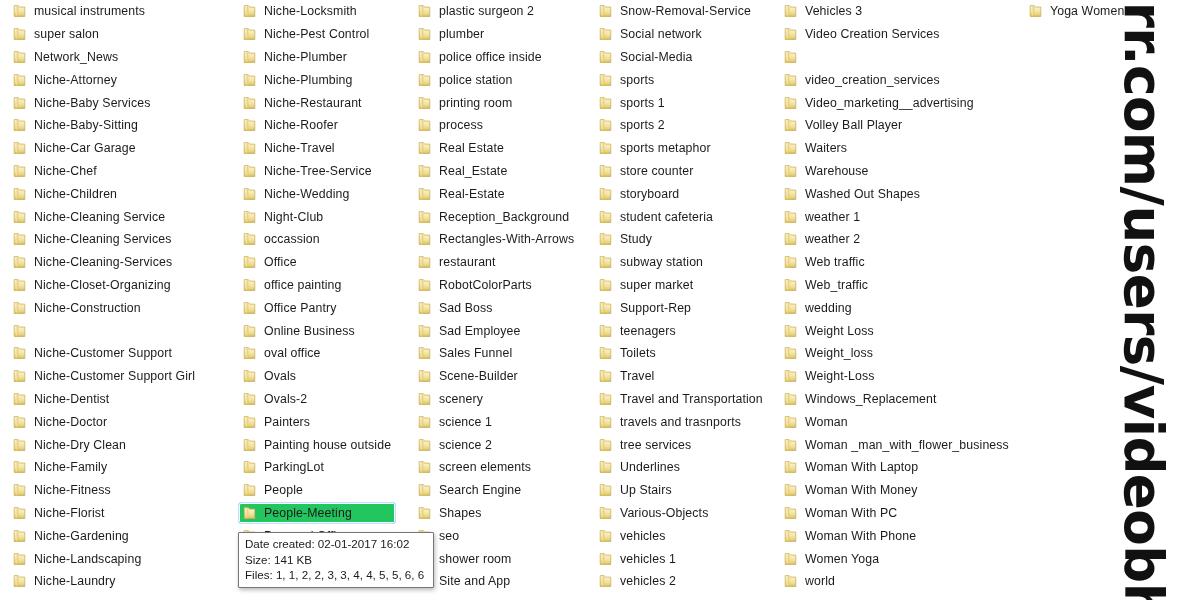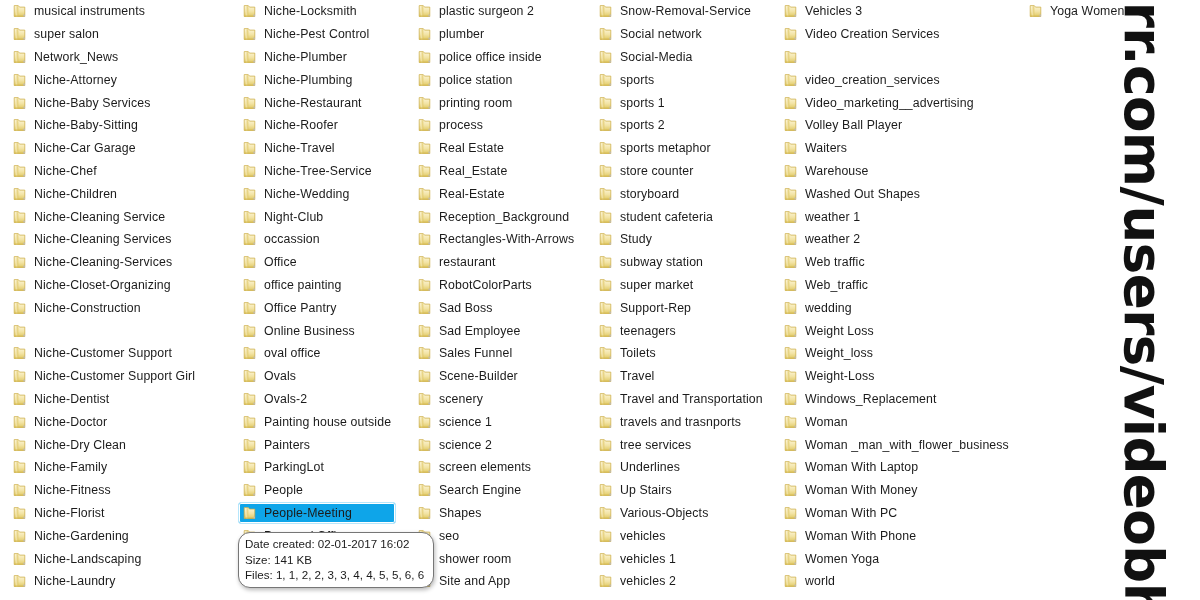--- a/index.html
+++ b/index.html
@@ -32,21 +32,21 @@
     height: 22.8px;
     padding: 0 4px 0 3px;
     box-sizing: border-box;
     border: 1px solid transparent;
     border-radius: 3px;
     white-space: nowrap;
     position: relative;
   }
 
   .folder-item.hovered {
-    background: #0ea5e9;
+    background: #22c55e;
     border: 1px solid #b6e6fb;
     box-shadow: inset 0 0 0 1px #ffffff;
   }
 
   .folder-icon {
     width: 16px;
     height: 16px;
     flex: 0 0 16px;
     margin-right: 6px;
     position: relative;
@@ -60,21 +60,21 @@
     line-height: 16px;
   }
 
   
   #folder-tooltip {
     position: absolute;
     left: 238px;
     top: 532px;
     background: #ffffff;
     border: 1px solid #767676;
-    border-radius: 12px;
+    border-radius: 1px;
     padding: 3px 6px 4px 6px;
     box-shadow: 1px 2px 4px rgba(0,0,0,0.28);
     z-index: 40;
     box-sizing: border-box;
     width: 196px;
   }
   #folder-tooltip .tip-line {
     font-size: 11.6px;
     color: #1b1b1b;
     line-height: 15.5px;
@@ -1002,41 +1002,41 @@
               <linearGradient id="fgB" x1="0" y1="0" x2="1" y2="0">
                 <stop offset="0" stop-color="#f6ebbe"></stop>
                 <stop offset="1" stop-color="#ddc35c"></stop>
               </linearGradient>
             </defs>
             <path d="M2.2 2.6h4.1l1.2 1.5h5.3v9.4H2.2z" fill="url(#fgA)" stroke="#c8a93f" stroke-width="0.7"></path>
             <path d="M3.9 3.1h2.4v10.2H3.9z" fill="url(#fgB)" opacity="0.85"></path>
             <path d="M2.2 12.1h10.6v1.4H2.2z" fill="#d8be58" opacity="0.55"></path>
             <rect x="11.4" y="11.6" width="1.6" height="1.9" fill="#b9b9c4" opacity="0.8"></rect>
           </svg></span>
+        <span class="folder-label">Painters</span>
+      </div>
+      <div class="folder-item">
+        <span class="folder-icon"><svg viewBox="0 0 16 16" width="16" height="16" aria-hidden="true">
+            <defs>
+              <linearGradient id="fgA" x1="0" y1="0" x2="0" y2="1">
+                <stop offset="0" stop-color="#fdf6d8"></stop>
+                <stop offset="0.55" stop-color="#f2e3a4"></stop>
+                <stop offset="1" stop-color="#e0c964"></stop>
+              </linearGradient>
+              <linearGradient id="fgB" x1="0" y1="0" x2="1" y2="0">
+                <stop offset="0" stop-color="#f6ebbe"></stop>
+                <stop offset="1" stop-color="#ddc35c"></stop>
+              </linearGradient>
+            </defs>
+            <path d="M2.2 2.6h4.1l1.2 1.5h5.3v9.4H2.2z" fill="url(#fgA)" stroke="#c8a93f" stroke-width="0.7"></path>
+            <path d="M3.9 3.1h2.4v10.2H3.9z" fill="url(#fgB)" opacity="0.85"></path>
+            <path d="M2.2 12.1h10.6v1.4H2.2z" fill="#d8be58" opacity="0.55"></path>
+            <rect x="11.4" y="11.6" width="1.6" height="1.9" fill="#b9b9c4" opacity="0.8"></rect>
+          </svg></span>
         <span class="folder-label">Painting house outside</span>
-      </div>
-      <div class="folder-item">
-        <span class="folder-icon"><svg viewBox="0 0 16 16" width="16" height="16" aria-hidden="true">
-            <defs>
-              <linearGradient id="fgA" x1="0" y1="0" x2="0" y2="1">
-                <stop offset="0" stop-color="#fdf6d8"></stop>
-                <stop offset="0.55" stop-color="#f2e3a4"></stop>
-                <stop offset="1" stop-color="#e0c964"></stop>
-              </linearGradient>
-              <linearGradient id="fgB" x1="0" y1="0" x2="1" y2="0">
-                <stop offset="0" stop-color="#f6ebbe"></stop>
-                <stop offset="1" stop-color="#ddc35c"></stop>
-              </linearGradient>
-            </defs>
-            <path d="M2.2 2.6h4.1l1.2 1.5h5.3v9.4H2.2z" fill="url(#fgA)" stroke="#c8a93f" stroke-width="0.7"></path>
-            <path d="M3.9 3.1h2.4v10.2H3.9z" fill="url(#fgB)" opacity="0.85"></path>
-            <path d="M2.2 12.1h10.6v1.4H2.2z" fill="#d8be58" opacity="0.55"></path>
-            <rect x="11.4" y="11.6" width="1.6" height="1.9" fill="#b9b9c4" opacity="0.8"></rect>
-          </svg></span>
-        <span class="folder-label">Painters</span>
       </div>
       <div class="folder-item">
         <span class="folder-icon"><svg viewBox="0 0 16 16" width="16" height="16" aria-hidden="true">
             <defs>
               <linearGradient id="fgA" x1="0" y1="0" x2="0" y2="1">
                 <stop offset="0" stop-color="#fdf6d8"></stop>
                 <stop offset="0.55" stop-color="#f2e3a4"></stop>
                 <stop offset="1" stop-color="#e0c964"></stop>
               </linearGradient>
               <linearGradient id="fgB" x1="0" y1="0" x2="1" y2="0">

